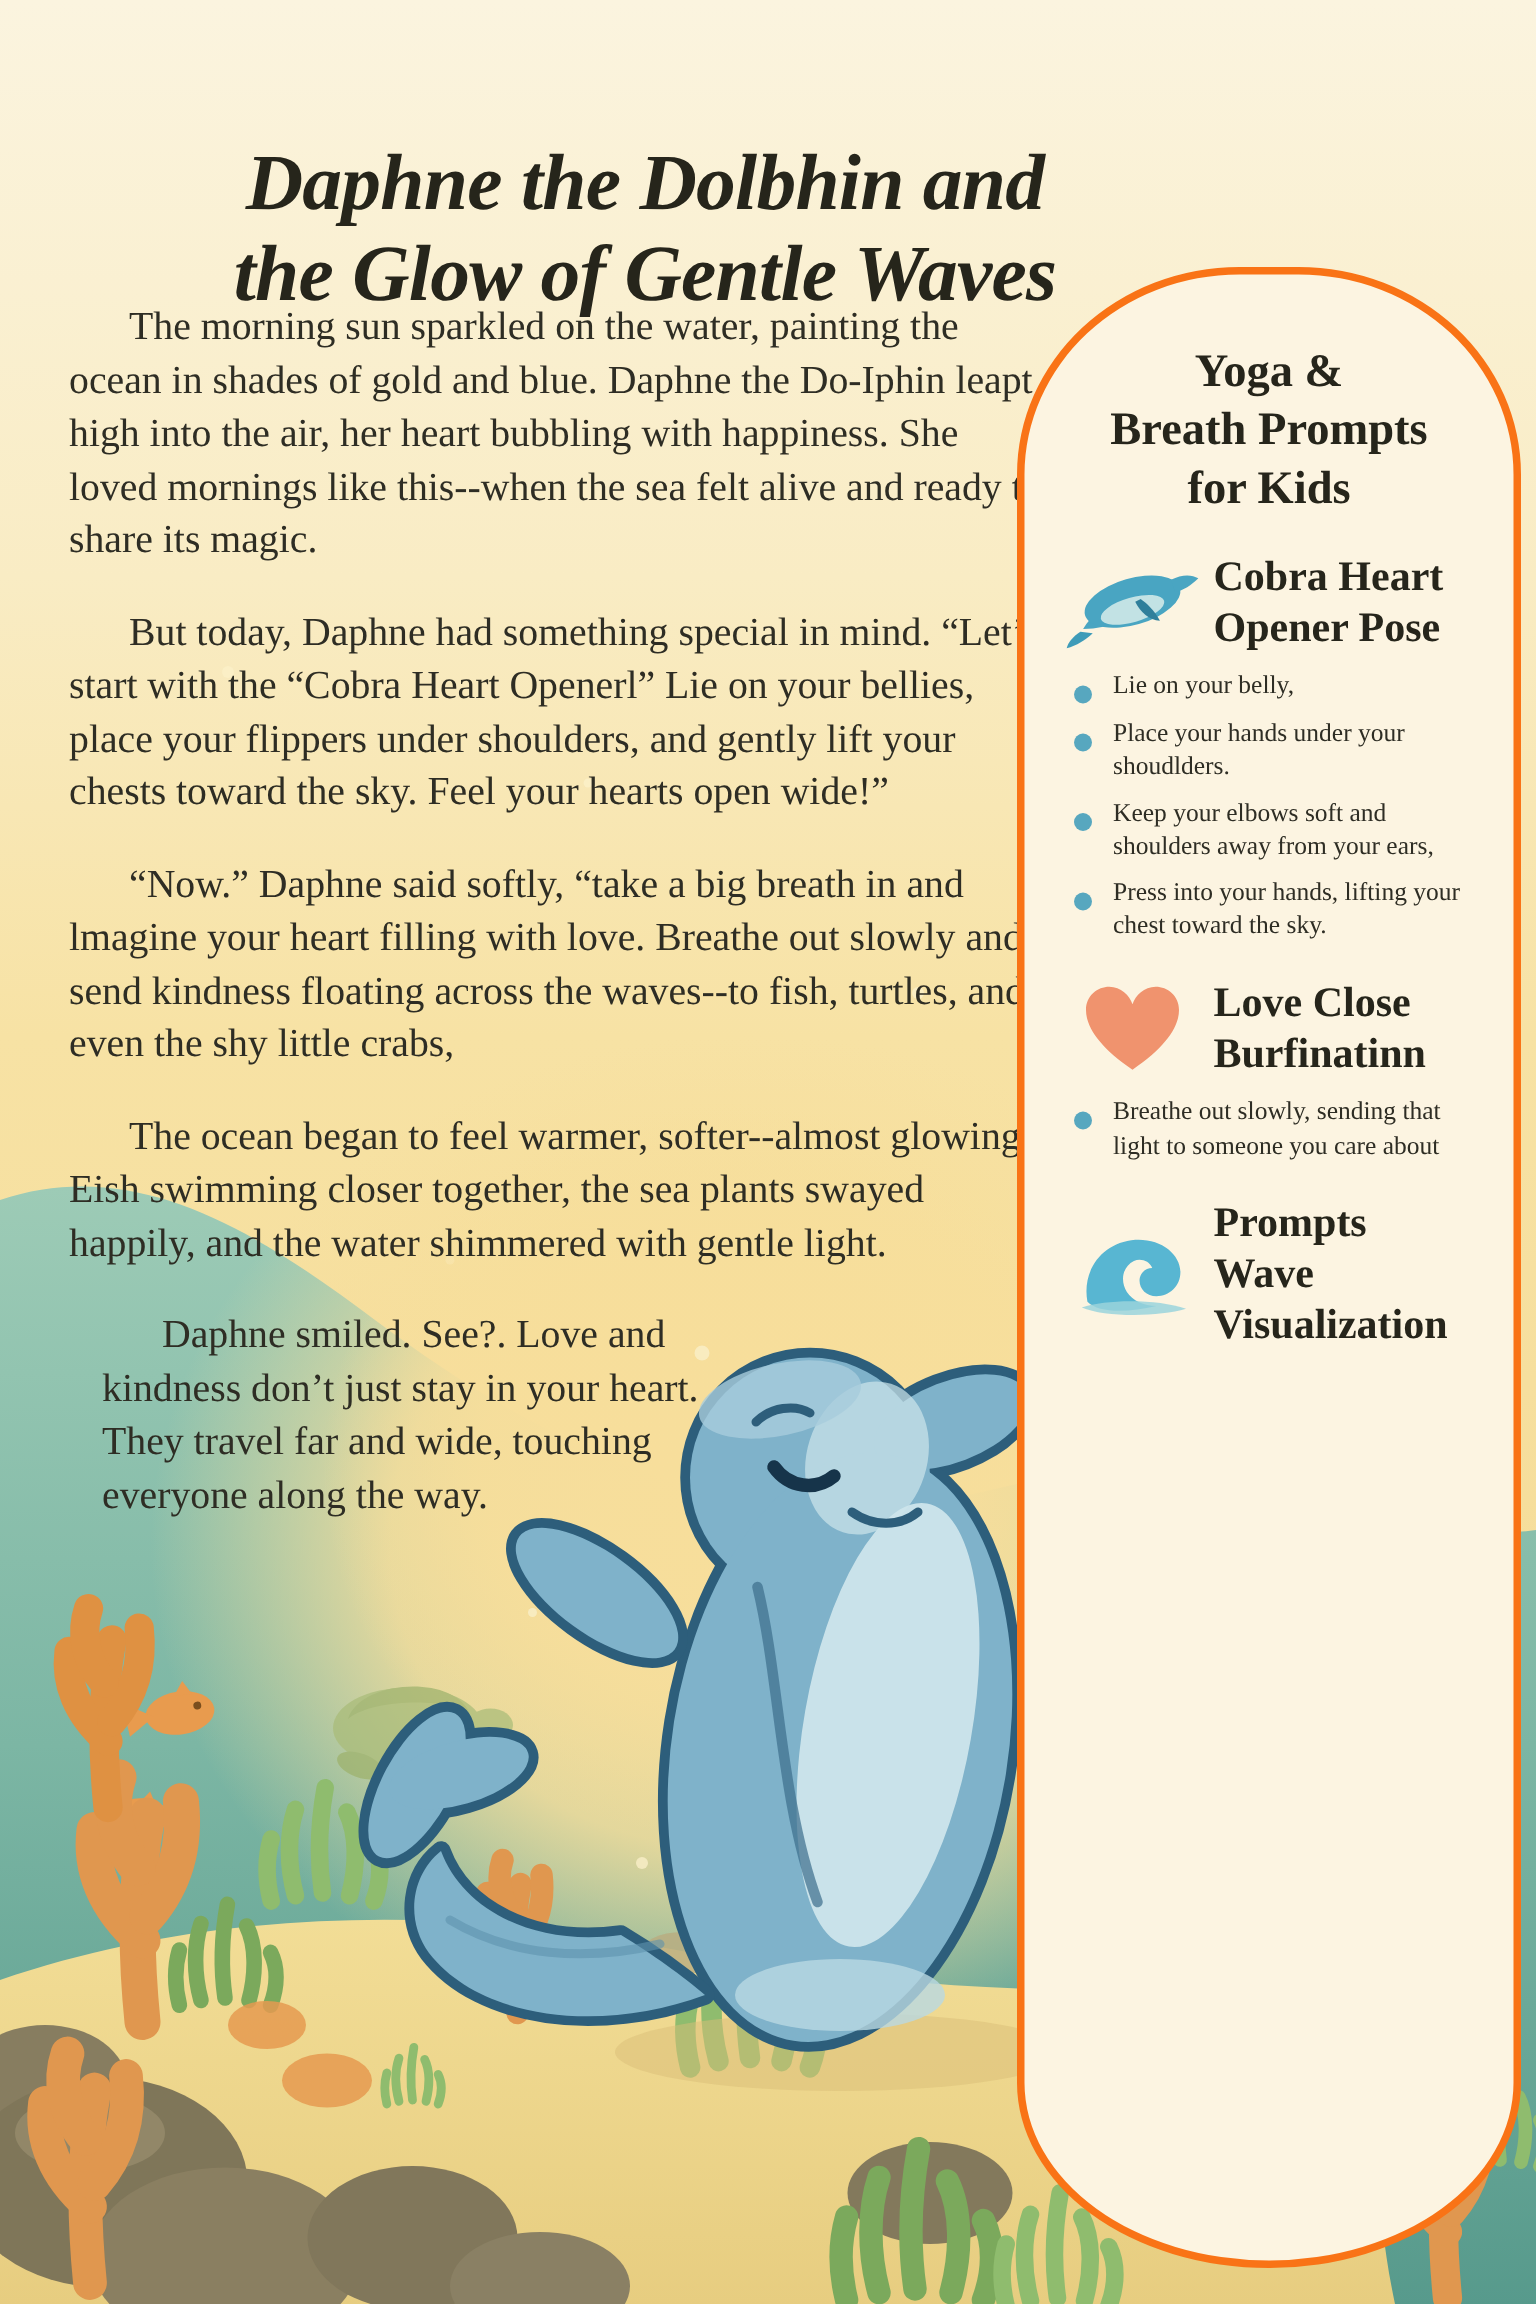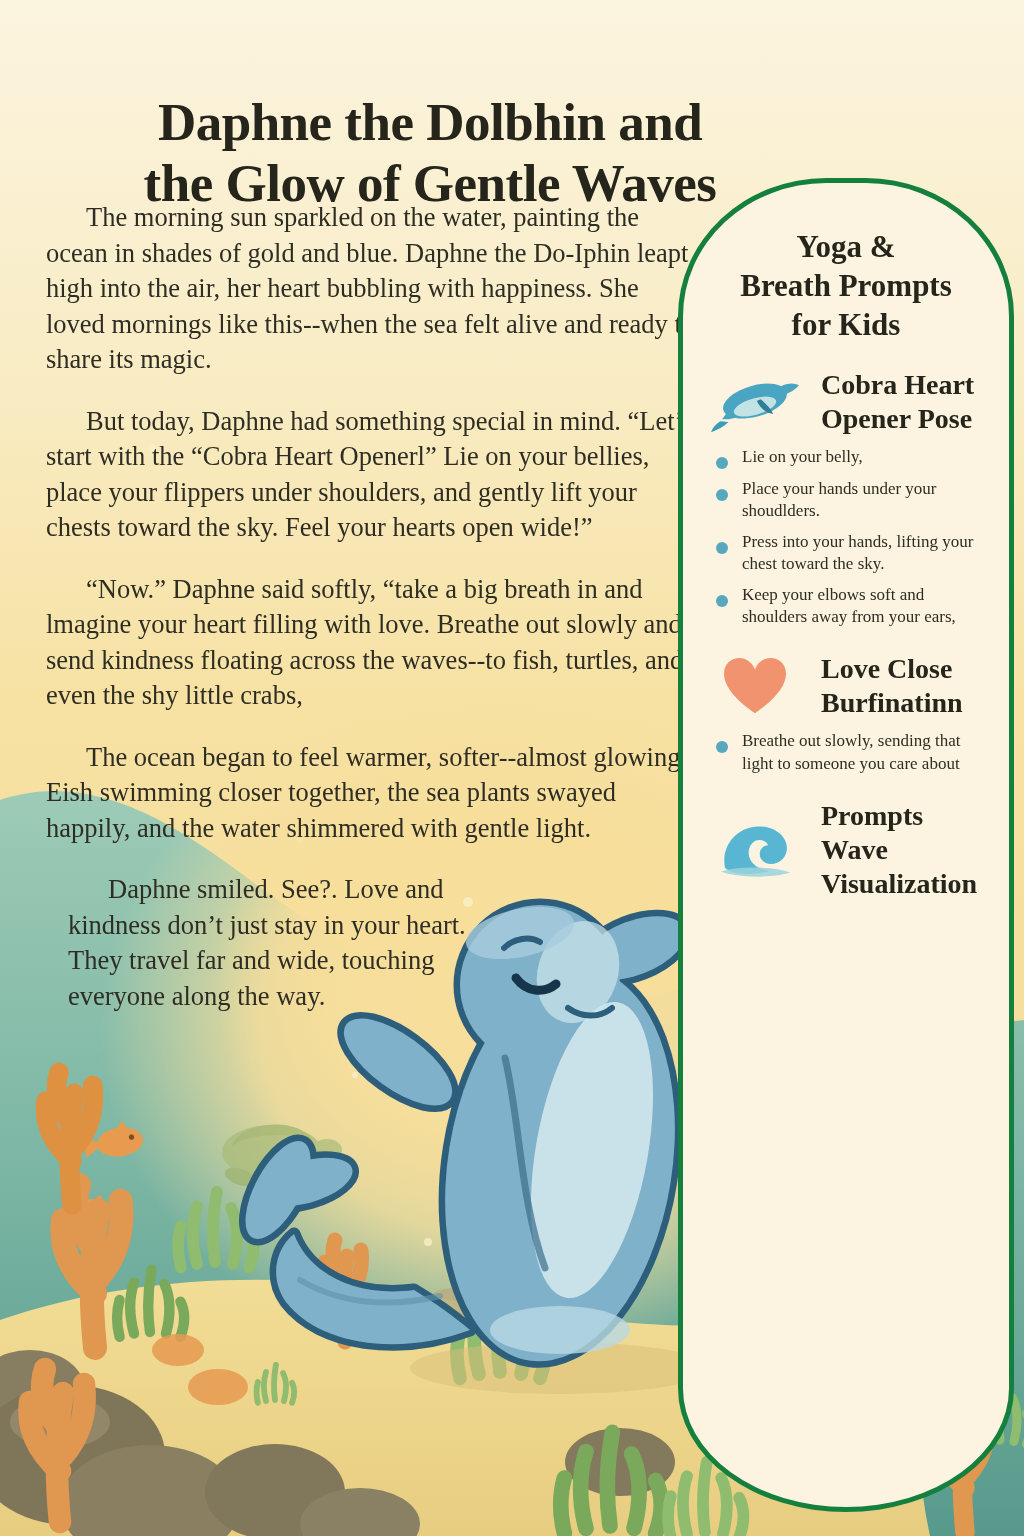--- a/index.html
+++ b/index.html
@@ -6,45 +6,45 @@
   .canvas {
     position:relative; width:1024px; height:1536px; overflow:hidden;
     background:#FBF4DE;
     font-family:"Liberation Serif","DejaVu Serif",serif;
   }
   .scene { position:absolute; inset:0; }
 
   .title {
     position:absolute; left:20px; top:56px; width:820px;
     text-align:center; font-weight:700; font-size:53px; line-height:1.16;
-    color:#26251B; letter-spacing:-0.5px;
+    color:#26251B; letter-spacing:-0.5px;font-style:italic;
   }
   .title span { display:block; }
 
   .story { position:absolute; left:46px; top:200px; width:650px; }
   .story p {
     margin:0 0 26px; text-indent:40px;
     font-size:26.5px; line-height:1.34; color:#2E2D24;
   }
   .story p.narrow { max-width:424px;margin-left:22px; }
 
   .panel {
     position:absolute; left:678px; top:178px; width:336px; height:1334px;
     box-sizing:border-box;
     background:#FCF4E1;
-    border:5px solid #15803d;
+    border:5px solid #f97316;
     border-radius:150px 150px 170px 170px / 140px 140px 125px 125px;
     padding:44px 26px 0 26px;
   }
   .panel-heading {
     margin:0 0 24px; text-align:center;
     font-size:31px; font-weight:700; line-height:1.26; color:#26251B;
   }
   .panel-heading span { display:block; }
-  .section-head { display:flex; align-items:center; gap:20px; margin:0 0 10px; }
+  .section-head { display:flex; align-items:center; gap:8px; margin:0 0 10px; }
   .icon-box { width:92px; flex:0 0 auto; display:flex; justify-content:center; align-items:center; }
   .section-title { margin:0; font-size:28px; font-weight:700; line-height:1.22; color:#26251B; }
   .bullets { list-style:none; margin:0 0 24px; padding:0; }
   .bullets li {
     position:relative; padding-left:33px; margin-bottom:9px;
     font-size:17px; line-height:1.3; color:#2E2D24;
   }
   .bullets li::before {
     content:""; position:absolute; left:7px; top:11px;
     width:12px; height:12px; border-radius:50%; background:#57A7BF;
@@ -239,22 +239,22 @@
             <path d="M78 18 C86 14 93 14 98 17 C93 22 87 26 81 27 Z" fill="#49A5C2"></path>
             <ellipse cx="50" cy="40" rx="24" ry="9" fill="#C2E2E4" transform="rotate(-16 50 40)"></ellipse>
             <path d="M52 34 C56 42 62 47 70 48 C66 40 60 35 56 32 Z" fill="#2F7F9B"></path>
           </svg>
         </span>
         <h3 class="section-title">Cobra Heart Opener Pose</h3>
       </div>
       <ul class="bullets">
         <li>Lie on your belly,</li>
         <li>Place your hands under your shoudlders.</li>
+        <li>Keep your elbows soft and shoulders away from your ears,</li>
         <li>Press into your hands, lifting your chest toward the sky.</li>
-        <li>Keep your elbows soft and shoulders away from your ears,</li>
       </ul>
     </section>
 
     <section>
       <div class="section-head">
         <span class="icon-box">
           <svg viewBox="0 0 72 64" width="70" height="62" aria-hidden="true">
             <path d="M36 60 C14 45 4 31 4 19 C4 9 12 3 20 3 C28 3 34 9 36 15 C38 9 44 3 52 3 C60 3 68 9 68 19 C68 31 58 45 36 60 Z" fill="#F0936E"></path>
           </svg>
         </span>

